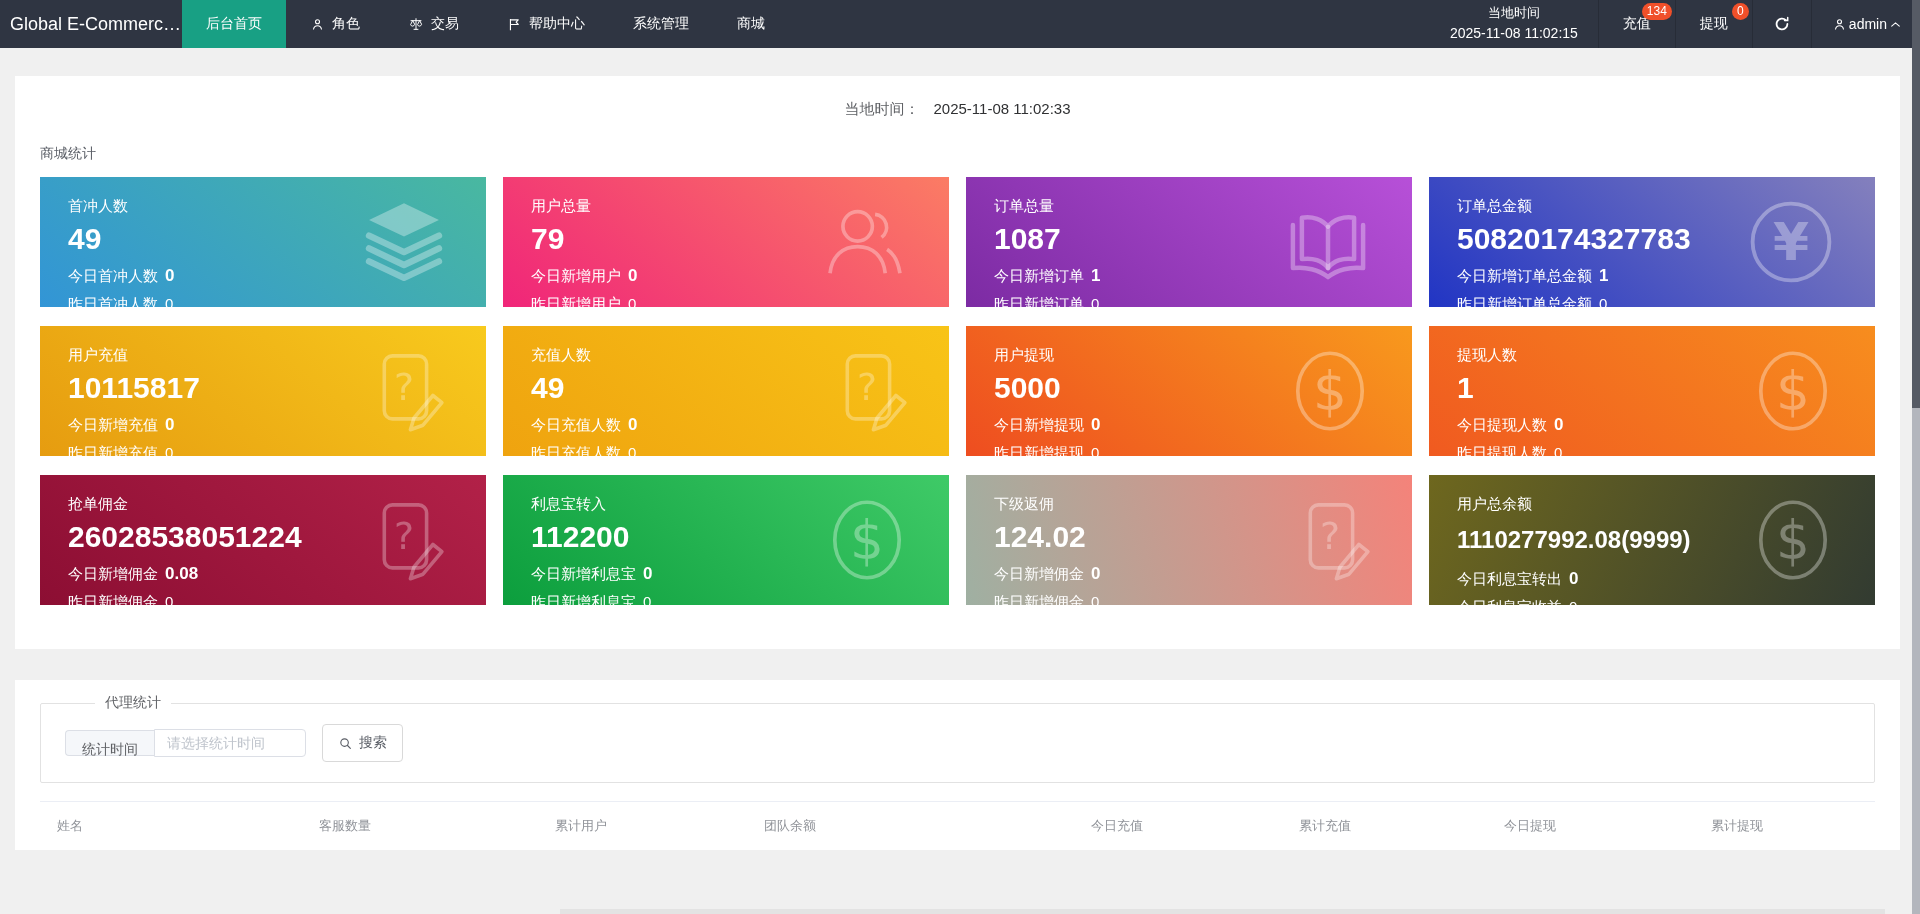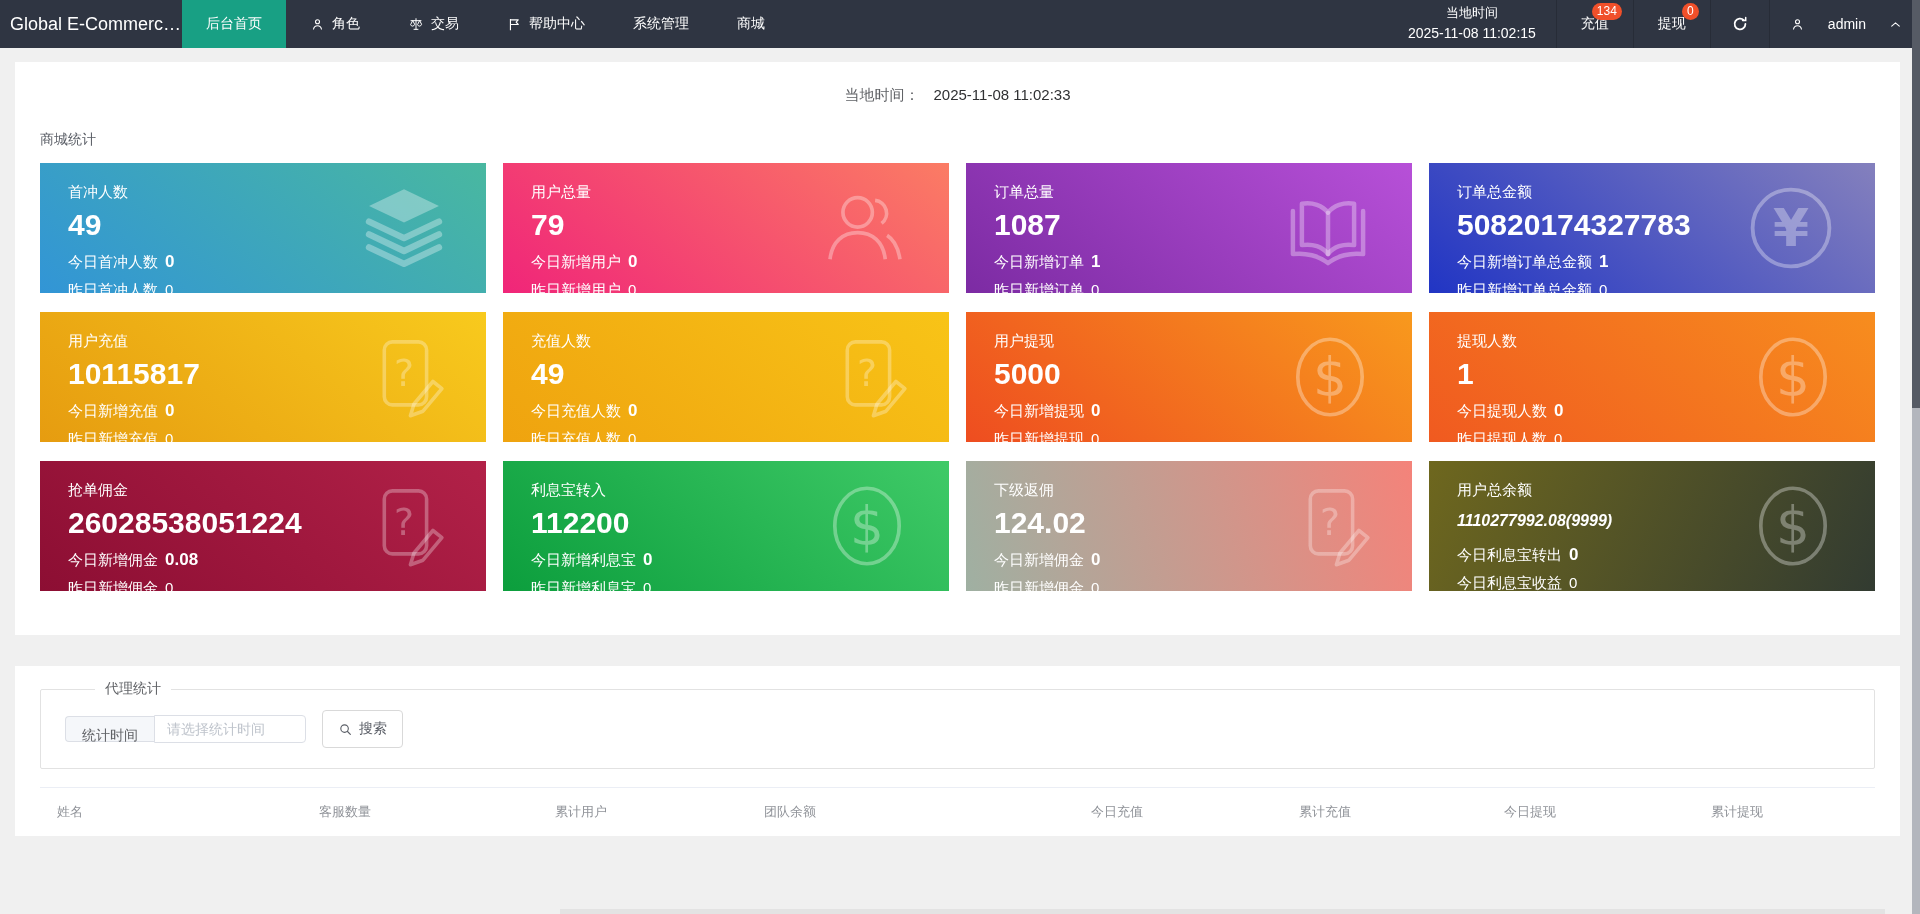--- a/index.html
+++ b/index.html
@@ -30,52 +30,52 @@
   .tb-time {
     align-self:center; text-align:center; padding:0 20px; font-size:13px;
     line-height:1.55; white-space:nowrap;
   }
   .tb-time .t2 { font-size:14px; }
   .tb-link {
     position:relative; display:flex; align-items:center; padding:0 24px;
     font-size:14px; cursor:pointer; border-left:1px solid #272c37;
   }
   .badge {
-    position:absolute; top:3px; right:11px; background:#f0502a; color:#fff;
+    position:absolute; top:3px; right:3px; background:#f0502a; color:#fff;
     font-size:12px; line-height:17px; height:17px; min-width:17px; text-align:center;
     padding:0 5px; border-radius:9px;
   }
   .tb-icon-btn {
     display:flex; align-items:center; padding:0 20px; cursor:pointer;
     border-left:1px solid #272c37;
   }
   .tb-user {
-    display:flex; align-items:center; gap:23px; padding:0 18px 0 20px;
+    display:flex; align-items:center; gap:2px; padding:0 18px 0 20px;
     font-size:14px; cursor:pointer; border-left:1px solid #272c37;
   }
   
   .main {
     position:absolute; top:48px; left:0; right:8px; bottom:0;
-    background:#f0f0f0; padding:14px 12px 0 15px; overflow:hidden;
+    background:#f0f0f0; padding:28px 12px 0 15px; overflow:hidden;
   }
   .panel { background:#fff; }
   .panel1 { padding:24px 25px 44px; }
   .time-row { text-align:center; font-size:15px; color:#303133; }
   .time-row .lbl { color:#606266; margin-right:14px; }
   .section-title { margin:26px 0 14px; font-size:14px; color:#5a5e66; }
   .cards {
     display:grid; grid-template-columns:repeat(4,1fr); gap:19px 17px;
   }
   .card {
     position:relative; height:130px; padding:20px 28px; color:#fff;
     overflow:hidden;
   }
   .c-title { font-size:15px; }
   .c-value { font-size:30px; font-weight:700; margin:6px 0 10px; white-space:nowrap; }
-  .card.small .c-value { font-size:16px; margin:12px 0 15px;font-style:italic; }
+  .card.small .c-value { font-size:24px; margin:12px 0 15px; }
   .c-line { font-size:15px; margin-top:9px; white-space:nowrap; }
   .c-num { margin-left:7px; }
   .c-num.bold { font-weight:700; font-size:17px; }
   .c-icon {
     position:absolute; right:36px; top:50%; transform:translateY(-50%);
     line-height:0;
   }
   
   .panel2 { margin-top:31px; padding:14px 25px 0; min-height:145px; }
   fieldset.agent-box {

